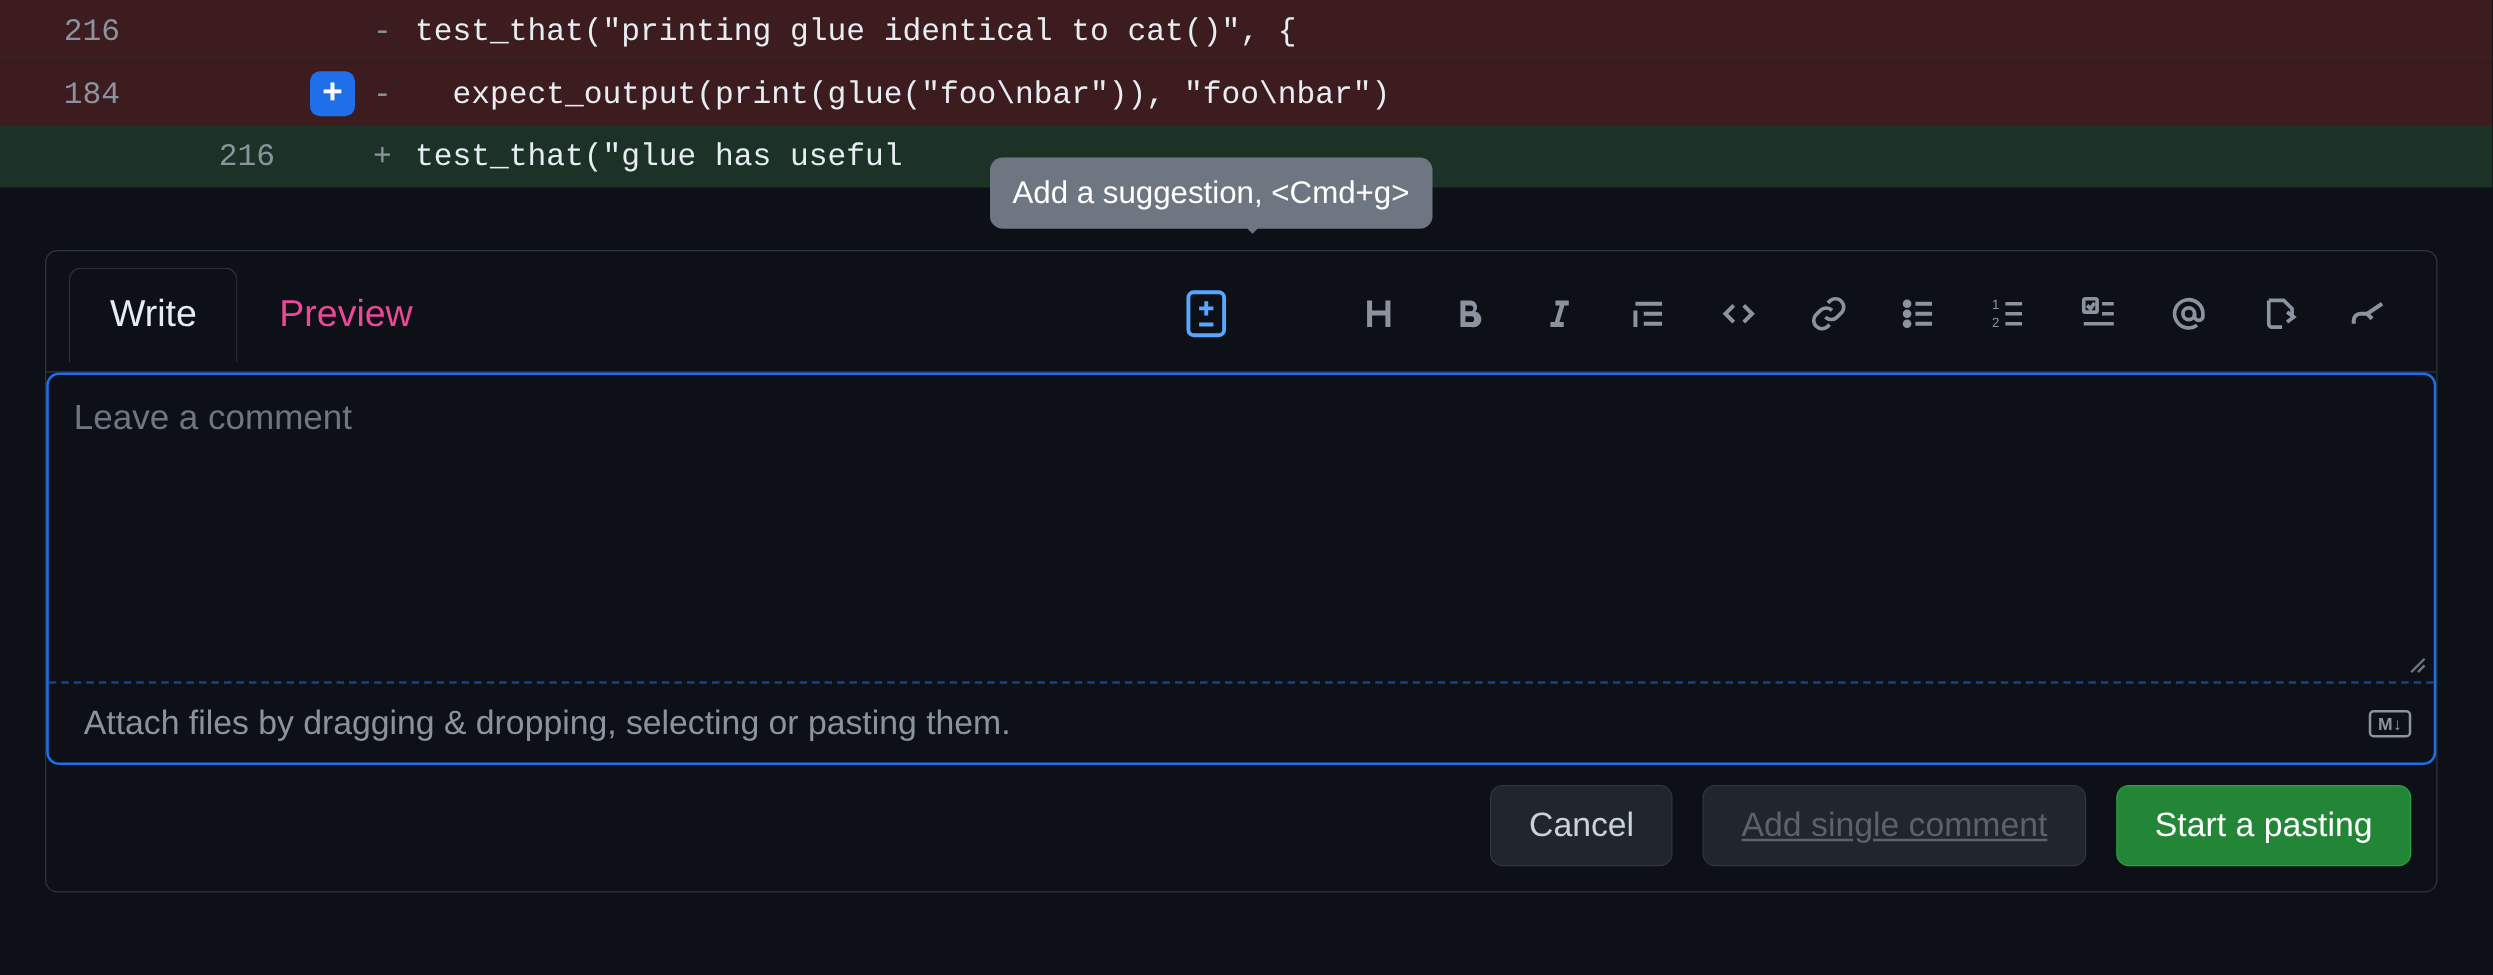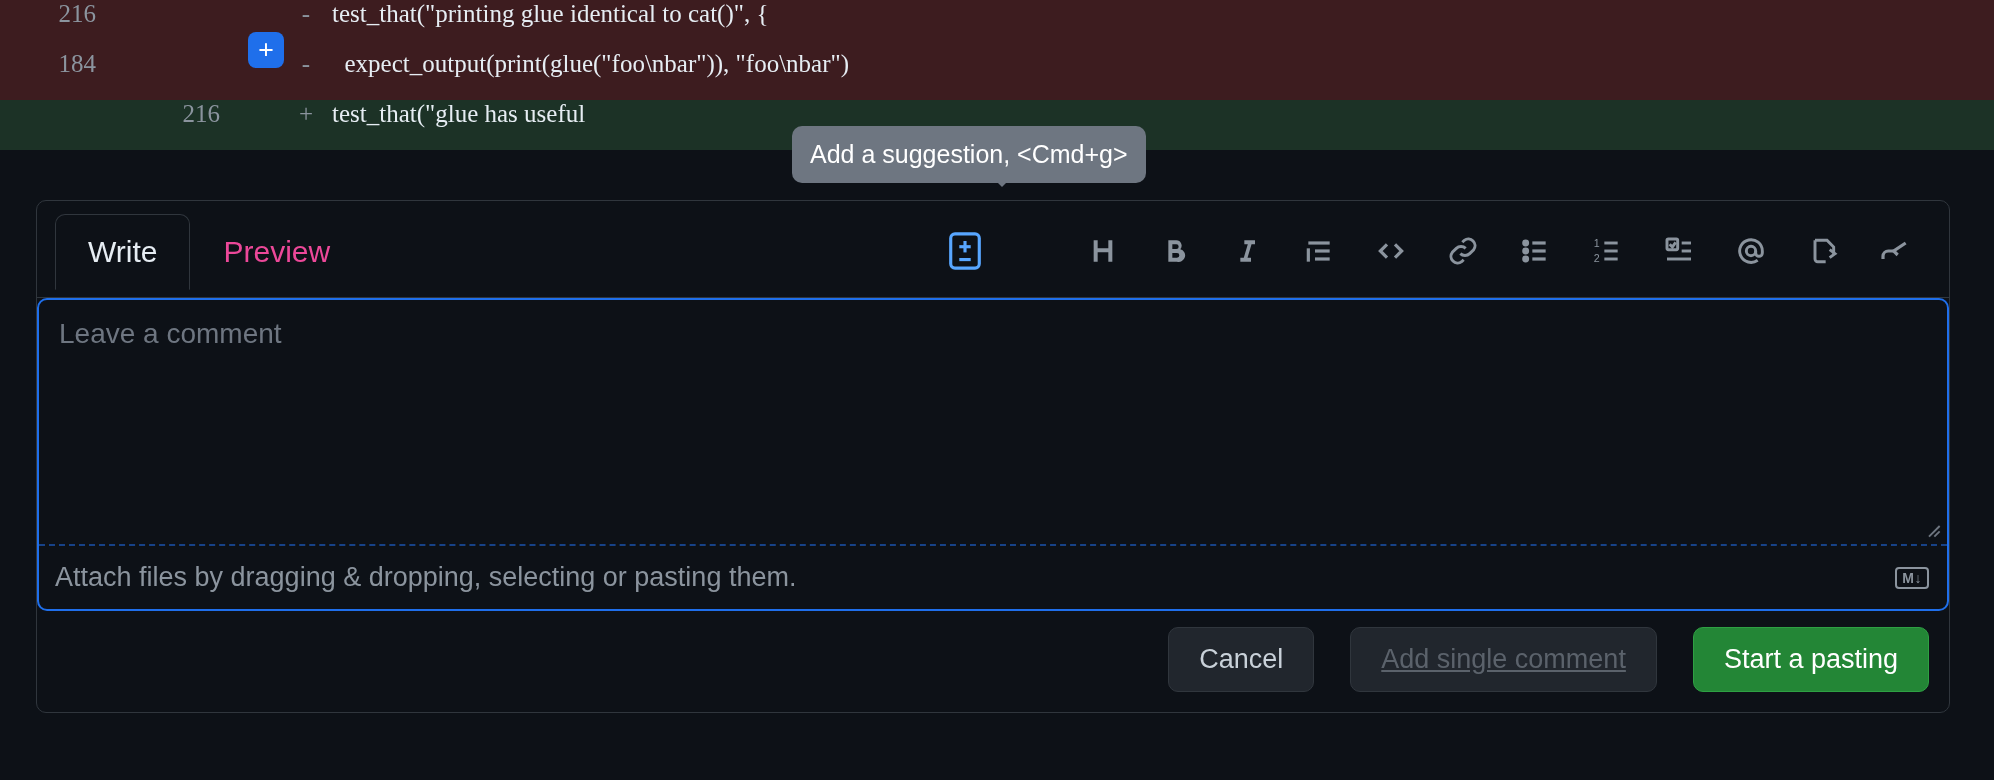--- a/index.html
+++ b/index.html
@@ -6,21 +6,21 @@
   body {
     background: #0d1117;
     font-family: -apple-system, BlinkMacSystemFont, "Segoe UI", Helvetica, Arial, sans-serif;
     color: #c9d1d9;
     width: 1994px;
     height: 780px;
     overflow: hidden;
   }
 
   
-  .diff-row { display: flex; align-items: flex-start; font-family: Liberation Serif, serif; font-size: 25px; height: 50px; }
+  .diff-row { display: flex; align-items: center; font-family: Liberation Mono, monospace; font-size: 25px; height: 50px; }
   .diff-row.del { background: #3d1c1f; }
   .diff-row.add { background: #1c3226; }
   .ln-cell { width: 124px; text-align: right; padding-right: 28px; color: #8b949e; font-size: 25px; }
   .ln-cell.old { }
   .ln-cell.new { }
   .add-btn-cell { width: 40px; display:flex; align-items:center; justify-content:center; position:relative; }
   .add-btn {
     width: 36px; height: 36px; background:#1f6feb; border-radius:8px;
     display:flex; align-items:center; justify-content:center;
     color:#fff; font-size:28px; font-weight:bold; cursor:pointer;
@@ -112,35 +112,35 @@
     font-size:28px;
     padding: 18px 20px;
     outline:none;
     resize:none;
     font-family: inherit;
   }
   .comment-textarea::placeholder { color:#6e7681; }
 
   .attach-row {
     border-top: 2px dashed #1f6feb88;
-    padding: 16px 16px;
+    padding: 16px 28px;
     display:flex; align-items:flex-start;
     font-size:27px;
     color:#8b949e;
     position:relative;
   }
   .md-badge {
     position:absolute; right:18px; top:50%; transform:translateY(-50%);
     border:2px solid #8b949e; border-radius:4px;
     font-size:14px; font-weight:bold; color:#8b949e;
     padding:1px 5px; letter-spacing:0.5px;
   }
 
   .footer {
-    display:flex; justify-content:flex-end; gap:36px;
+    display:flex; justify-content:flex-end; gap:24px;
     padding: 16px 20px 20px 20px;
   }
   .btn {
     font-size:27px;
     padding: 16px 30px;
     border-radius: 10px;
     border:1px solid #30363d;
     background:#21262d;
     color:#c9d1d9;
     cursor:pointer;

